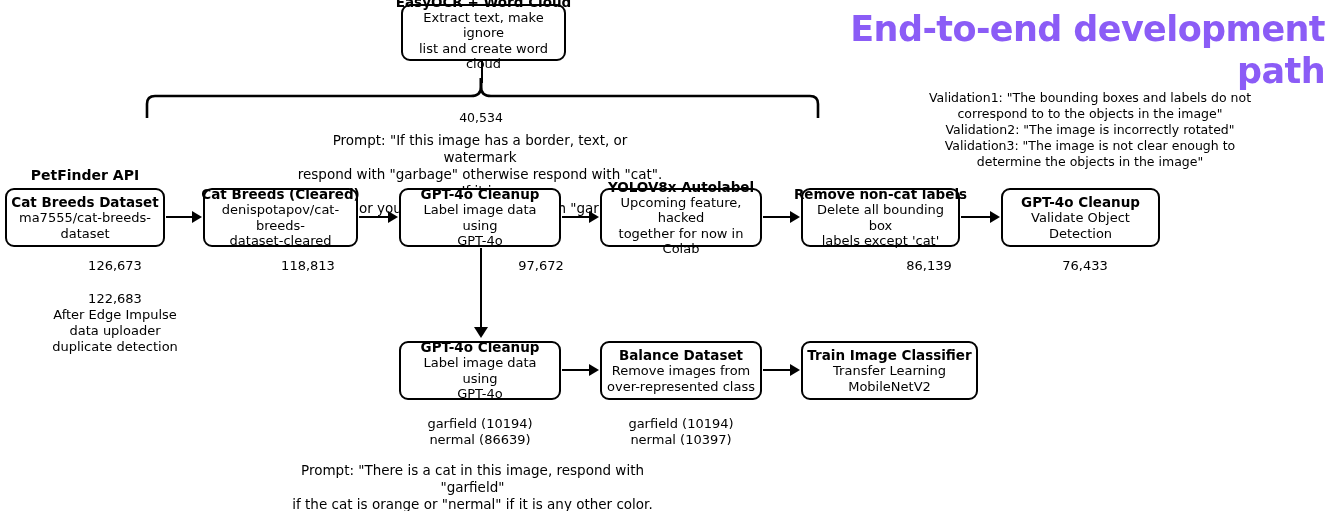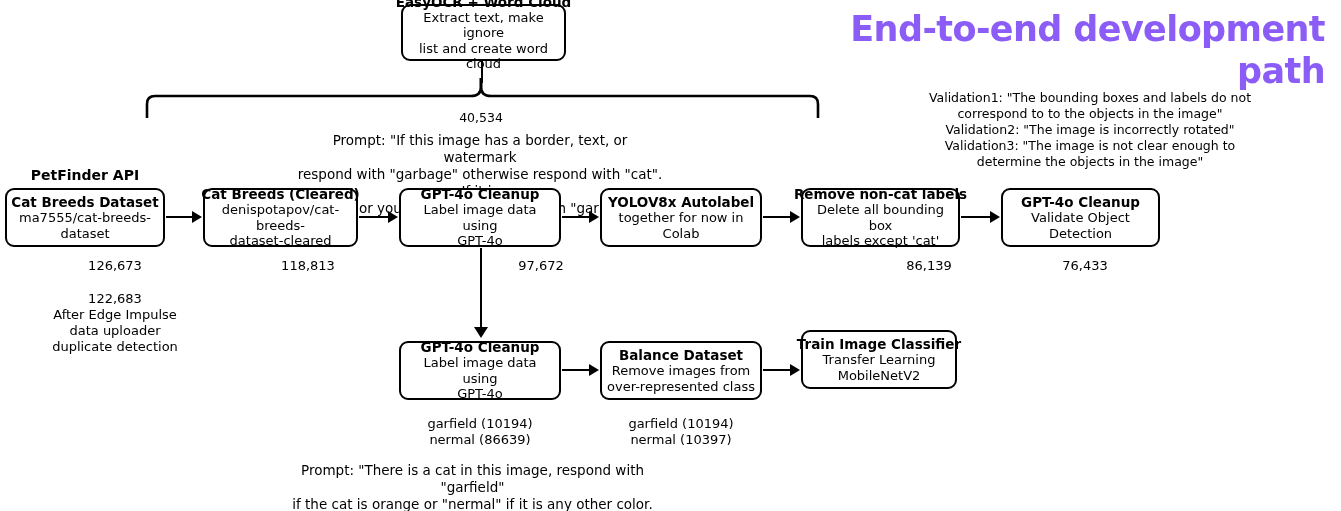--- a/index.html
+++ b/index.html
@@ -90,20 +90,21 @@
 </div>
 
 <div class="abs node" style="left:399px;top:188px;width:162px;height:59px;">
   <div class="n-title">GPT-4o Cleanup</div>
   <div class="n-sub">Label image data using</div>
   <div class="n-sub">GPT-4o</div>
 </div>
 
 <div class="abs node" style="left:600px;top:188px;width:162px;height:59px;">
   <div class="n-title">YOLOV8x Autolabel</div>
+  <div class="n-sub">Upcoming feature, hacked</div>
   <div class="n-sub">together for now in Colab</div>
 </div>
 
 <div class="abs node" style="left:801px;top:188px;width:159px;height:59px;">
   <div class="n-title">Remove non-cat labels</div>
   <div class="n-sub">Delete all bounding box</div>
   <div class="n-sub">labels except 'cat'</div>
 </div>
 
 <div class="abs node" style="left:1001px;top:188px;width:159px;height:59px;">
@@ -153,21 +154,21 @@
   <div class="n-sub">Label image data using</div>
   <div class="n-sub">GPT-4o</div>
 </div>
 
 <div class="abs node" style="left:600px;top:341px;width:162px;height:59px;">
   <div class="n-title">Balance Dataset</div>
   <div class="n-sub">Remove images from</div>
   <div class="n-sub">over-represented class</div>
 </div>
 
-<div class="abs node" style="left:801px;top:330px;width:156px;height:59px;">
+<div class="abs node" style="left:801px;top:341px;width:177px;height:59px;">
   <div class="n-title">Train Image Classifier</div>
   <div class="n-sub">Transfer Learning</div>
   <div class="n-sub">MobileNetV2</div>
 </div>
 
 <div class="abs" style="left:562px;top:364px;width:38px;height:12px;">
   <div class="hline abs" style="left:0;top:5px;width:29px;"></div>
   <div class="arrow-r abs" style="left:27px;top:0;"></div>
 </div>
 <div class="abs" style="left:763px;top:364px;width:38px;height:12px;">

